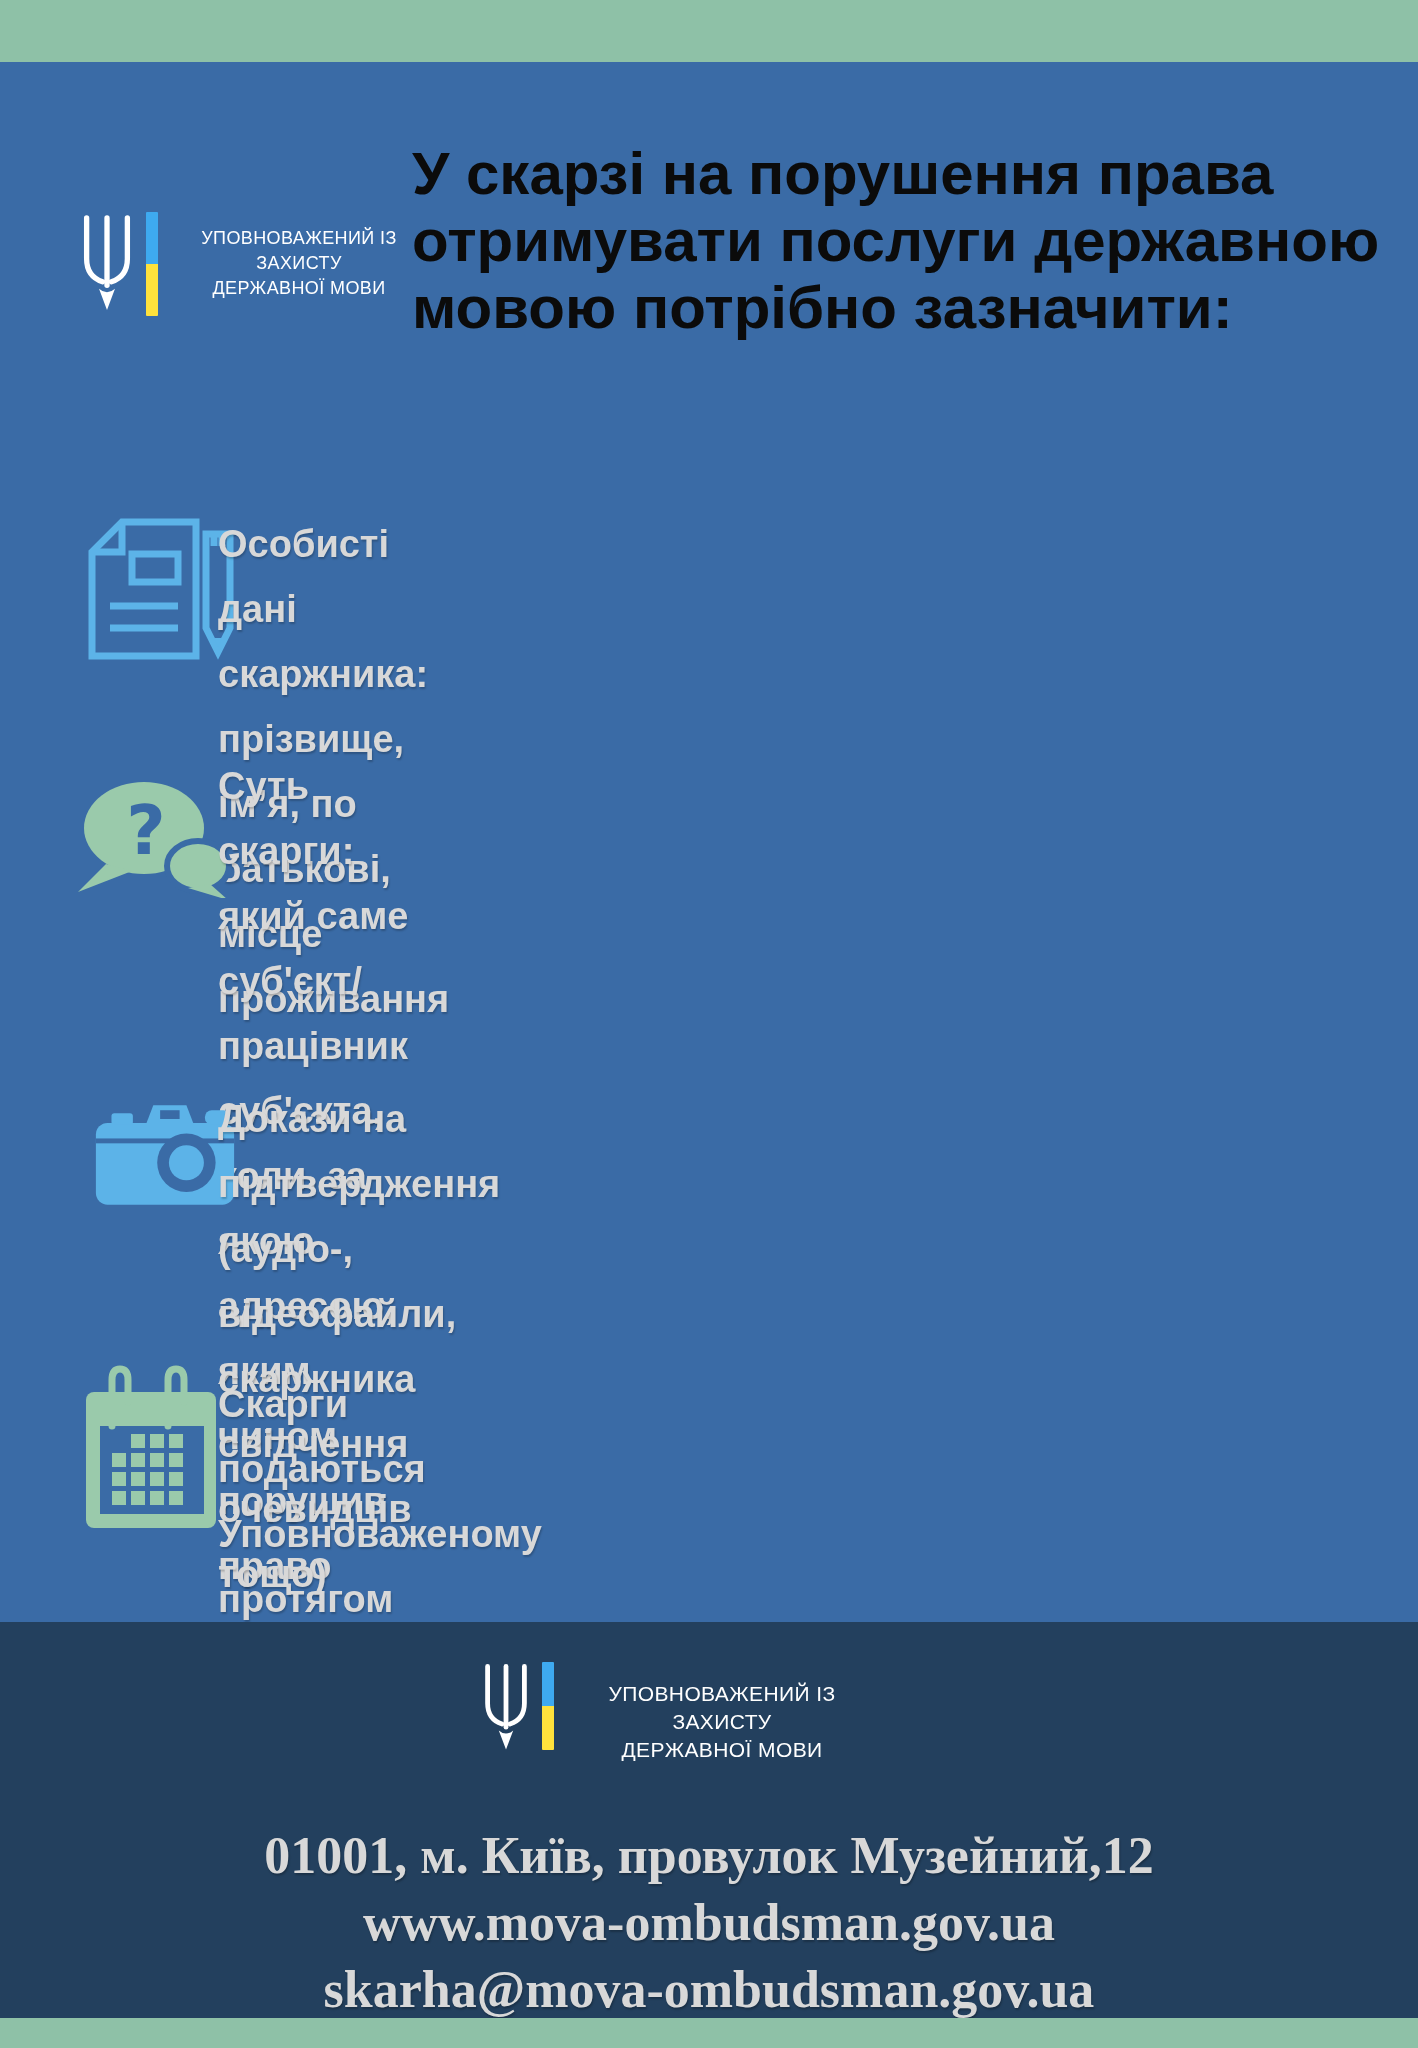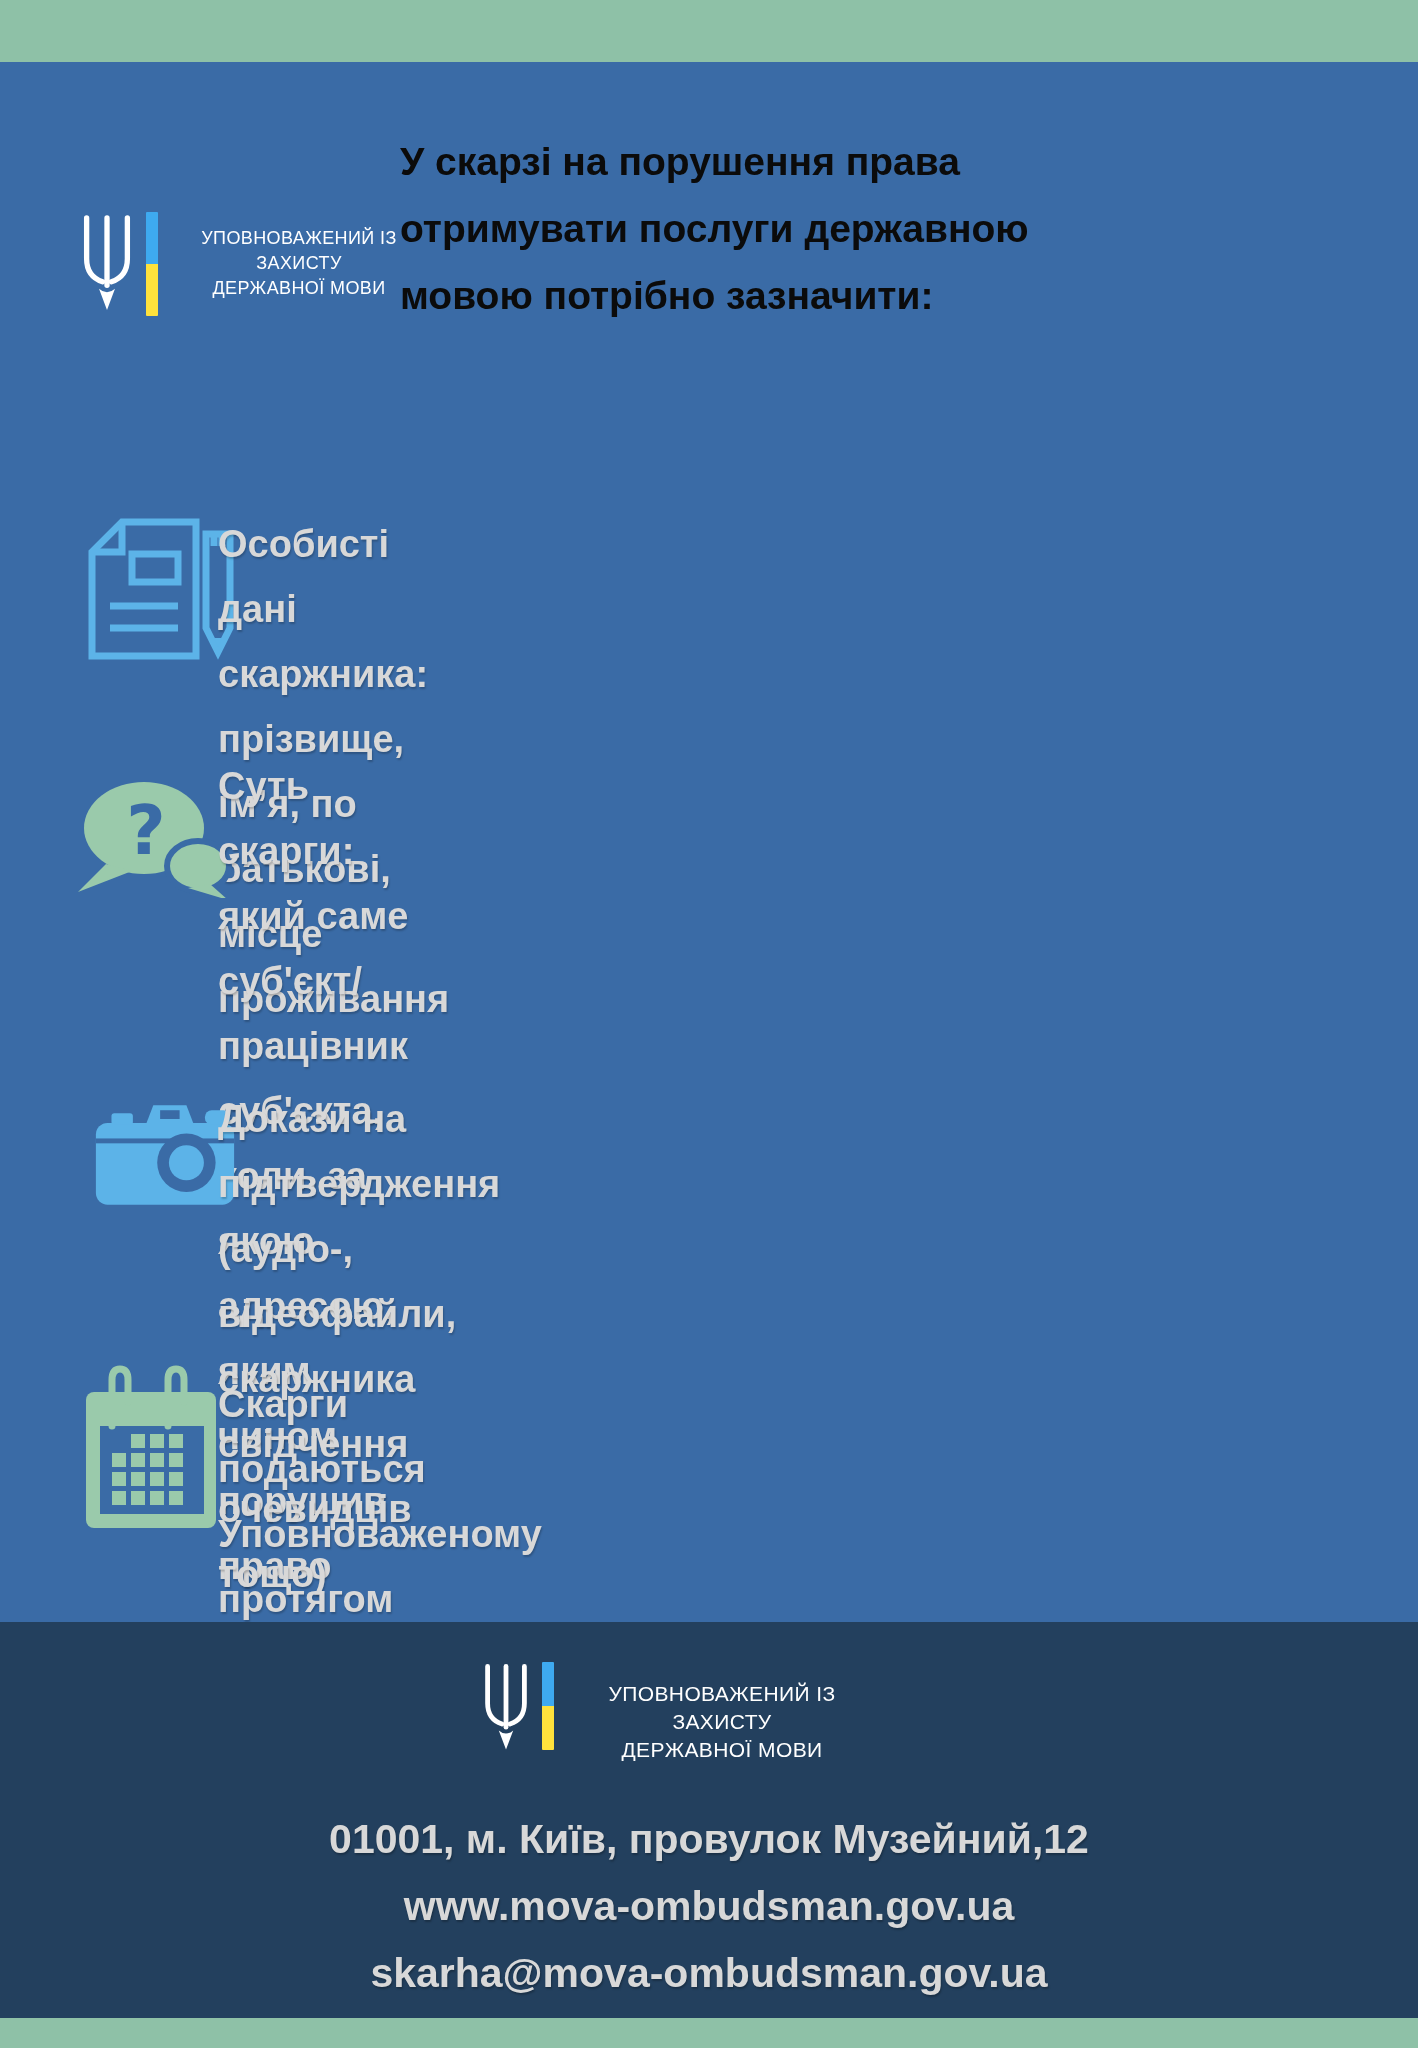--- a/index.html
+++ b/index.html
@@ -17,37 +17,37 @@
   
   .brand{position:absolute;display:flex;align-items:flex-start;}
   .brand.header-brand{left:76px;top:206px;}
   .trident{flex:0 0 auto;}
   .flagbar{width:12px;border-radius:1px;
     background:linear-gradient(to bottom,var(--flag-blue) 0 50%,var(--flag-yellow) 50% 100%);}
   .header-brand .flagbar{height:104px;margin:6px 0 0 8px;}
   .orgname{color:#fff;font-weight:normal;text-align:center;letter-spacing:.4px;white-space:pre-line;}
   .header-brand .orgname{font-size:18px;line-height:25px;margin:20px 0 0 16px;width:250px;}
 
-  .title{position:absolute;left:400px;top:128px;width:980px;margin:0;
-    color:var(--title-text);font-size:39px;line-height:67px;font-weight:bold;white-space:pre-line;}
+  .title{position:absolute;left:400px;top:128px;width:980px;margin:12px;
+    color:var(--title-text);font-size:60px;line-height:67px;font-weight:bold;white-space:pre-line;}
 
   .item{position:absolute;}
   .item-text{position:absolute;left:218px;margin:0;color:var(--body-text);
     font-size:38px;line-height:65px;font-weight:bold;white-space:pre-line;
     text-shadow:1px 2px 2px rgba(0,0,0,.22);}
   .item-icon{position:absolute;}
 
   
   .footer{position:absolute;left:0;top:1622px;width:100%;height:426px;background:var(--footer-bg);}
   .brand.footer-brand{left:478px;top:34px;position:absolute;}
   .footer-brand .flagbar{height:88px;margin:6px 0 0 8px;}
   .footer-brand .orgname{font-size:21px;line-height:28px;margin:24px 0 0 18px;width:300px;}
-  .contacts{position:absolute;left:0;top:184px;width:100%;text-align:center;
-    color:var(--body-text);font-weight:bold;font-size:41px;line-height:67px;
-    text-shadow:1px 2px 2px rgba(0,0,0,.25);}
+  .contacts{position:absolute;left:0;top:200px;width:100%;text-align:center;
+    color:var(--body-text);font-weight:bold;font-size:52px;line-height:67px;
+    text-shadow:1px 2px 2px rgba(0,0,0,.25);font-family:Liberation Serif, serif;}
   .contacts div{white-space:nowrap;}
   .contacts .linklike{cursor:pointer;}
 
   svg text{font-family:"DejaVu Sans","Liberation Sans",sans-serif;font-weight:bold;}
   .st-blue{stroke:var(--icon-blue);fill:none;stroke-width:7;stroke-linejoin:miter;}
   .st-white{stroke:var(--logo-white);fill:none;stroke-linecap:round;}
   .f-green{fill:var(--icon-green);}
   .f-blue{fill:var(--icon-blue);}
   .f-bg{fill:var(--main-bg);}
 </style>

